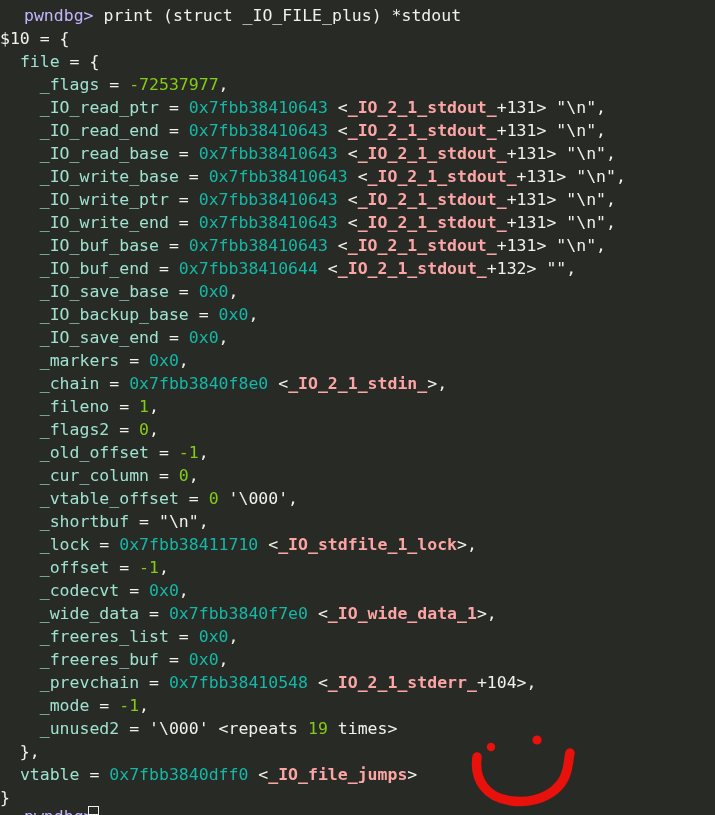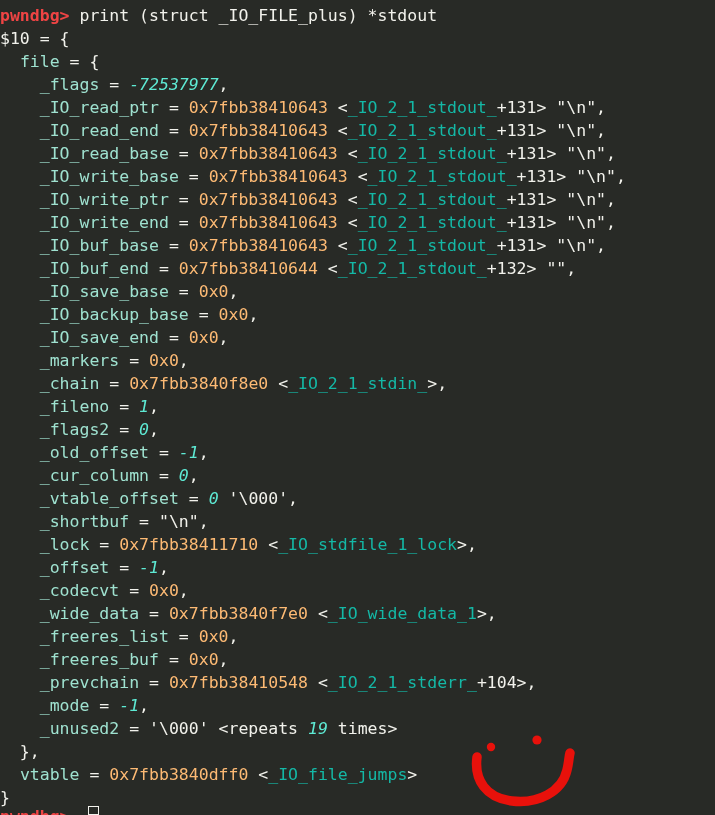--- a/index.html
+++ b/index.html
@@ -25,27 +25,27 @@
     left: 0;
     top: 4px;
     width: 715px;
     white-space: pre;
   }
   .line {
     height: 23px;
     white-space: pre;
   }
   
-  .tok-prompt  { color: #ef4444; font-weight: bold; }
+  .tok-prompt  { color: #c4b5fd; font-weight: normal; margin-left: 24px; }
   .tok-plain   { color: #f2f2ec; }
   .tok-field   { color: #9fe2d0; text-align: right; }
-  .tok-addr    { color: #fdba74; }
-  .tok-sym     { color: #14b8a6; }
+  .tok-addr    { color: #14b8a6; }
+  .tok-sym     { color: #fca5a5; font-weight: bold; }
   .tok-str     { color: #f2f2ec; }
-  .tok-num     { color: #5eead4; font-style: italic; }
+  .tok-num     { color: #84cc16; }
 
   
   #smiley {
     position: absolute;
     left: 470px;
     top: 732px;
     width: 125px;
     height: 83px;
     pointer-events: none;
   }

